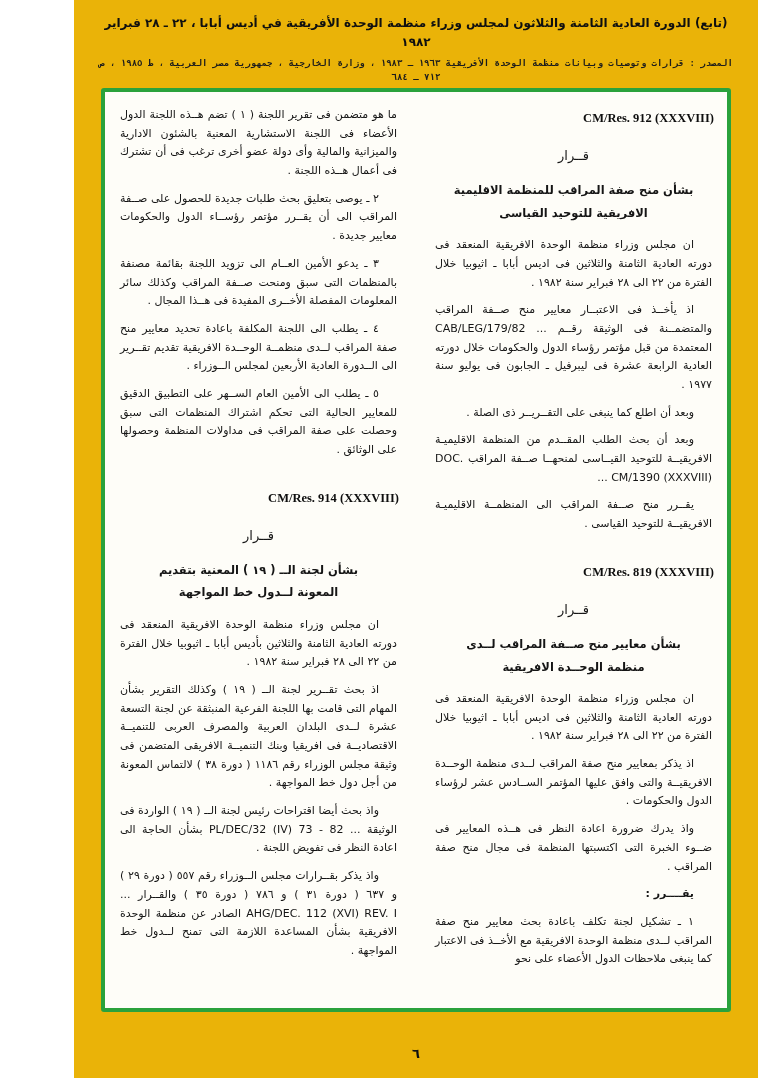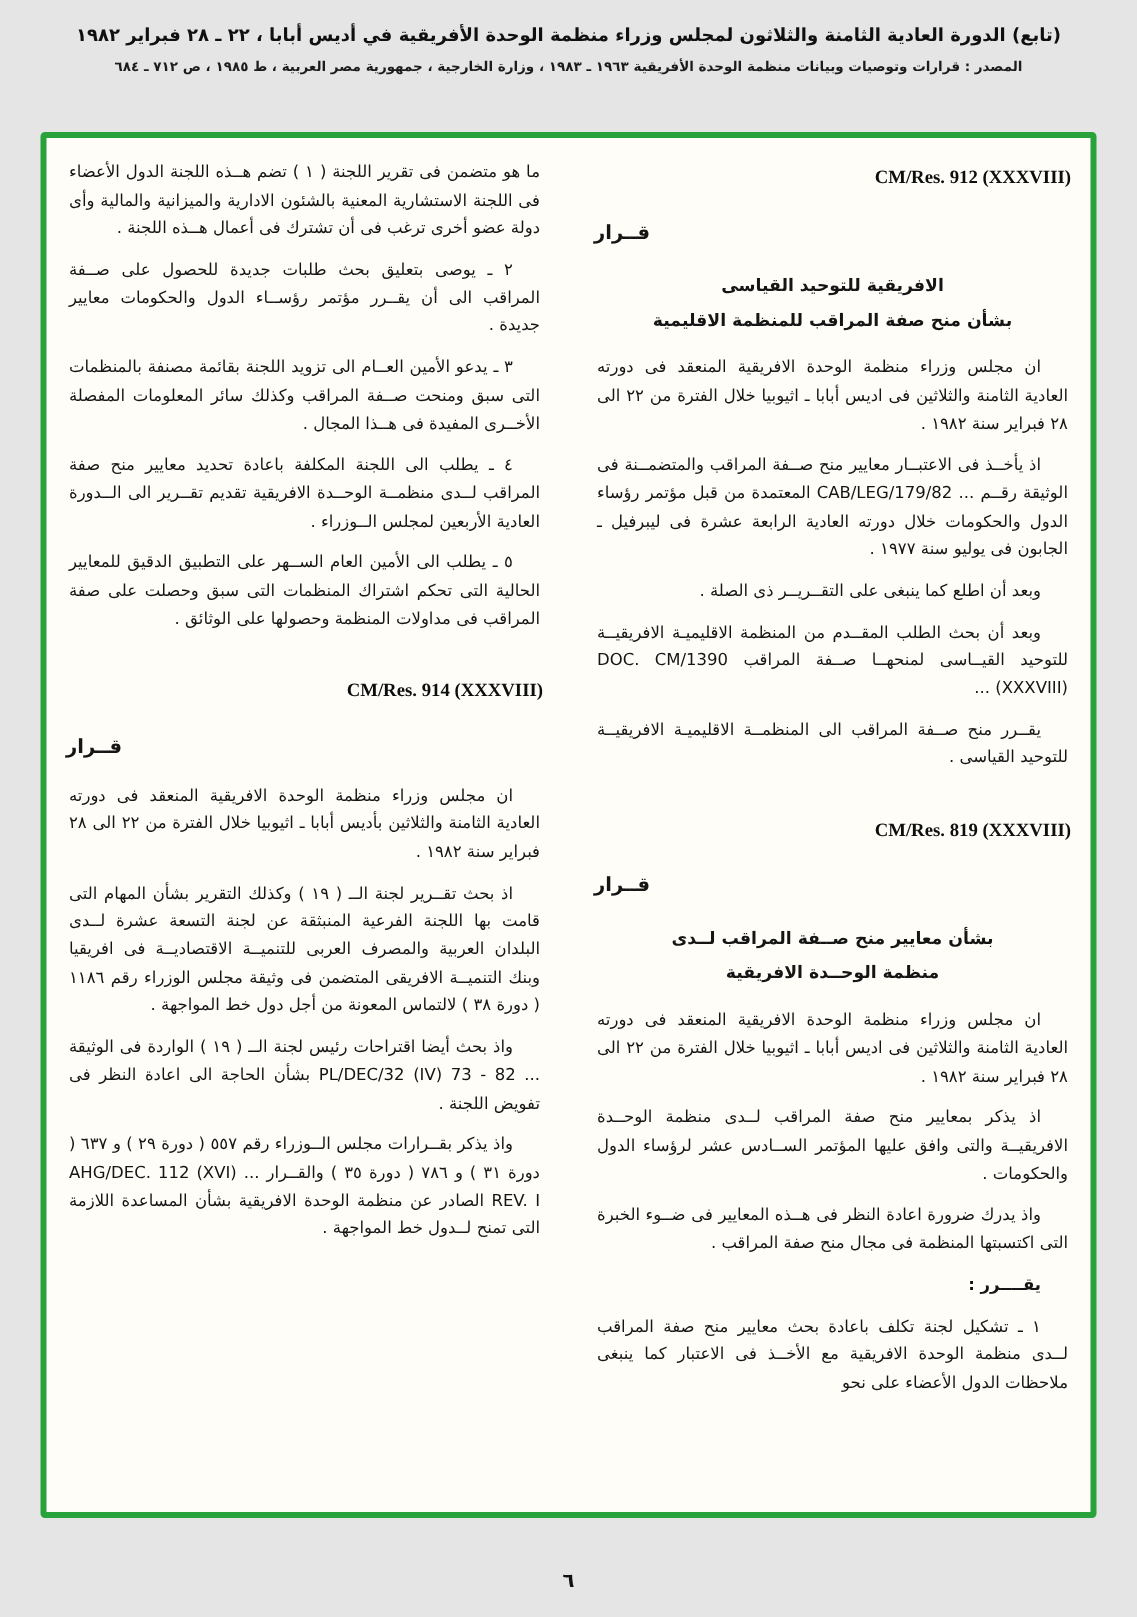--- a/index.html
+++ b/index.html
@@ -5,32 +5,32 @@
   * { box-sizing: border-box; }
   html, body { margin: 0; padding: 0; }
   body {
     width: 758px; height: 1078px;
     background: #ffffff;
     font-family: "DejaVu Sans", sans-serif;
     color: #141414;
   }
   .page {
     position: relative;
-    width: 758px; height: 1078px;
-    background: #e5e5e5;
+    width: 684px; height: 1078px;
+    background: #eab308;
     overflow: hidden;
   }
   .page-header {
     position: absolute;
     top: 14px; right: 22px; left: 22px;
     text-align: center;
     color: #101010;
   }
   .header-line1 { font-size: 12px; font-weight: bold; line-height: 1.6; }
-  .header-line2 { font-size: 9px; font-weight: bold; margin-top: 6px; line-height: 1.5; color: #1c1c1c; }
+  .header-line2 { font-size: 9px; font-weight: bold; margin-top: 6px; line-height: 1.5; color: #1c1c1c; font-family: Liberation Mono, monospace; }
   .frame {
     position: absolute;
     top: 88px; right: 27px; left: 27px;
     height: 924px;
     border: 4px solid #2aa23c;
     border-radius: 3px;
     background: #fefdf8;
     padding: 14px 13px;
     overflow: hidden;
   }
@@ -41,21 +41,21 @@
     text-align: justify;
     color: #151515;
   }
   .res-number {
     font-family: "Liberation Serif", serif;
     direction: ltr; text-align: right;
     font-weight: bold; font-size: 12.5px;
     margin: 2px 0 16px;
     color: #0e0e0e;
   }
-  .qarar { text-align: left; font-weight: bold; font-size: 13px; margin: 0 0 12px; }
+  .qarar { text-align: center; font-weight: normal; font-size: 13px; margin: 0 0 12px; }
   .res-title { text-align: center; font-weight: bold; font-size: 11.5px; line-height: 1.95; margin: 0 0 12px; }
   .para { margin: 0 2px 9px; text-indent: 18px; }
   .para.no-indent { text-indent: 0; }
   .para.decides { font-weight: bold; }
   .section-gap { margin-top: 28px; }
   .page-footer {
     position: absolute;
     bottom: 16px; left: 0; right: 0;
     text-align: center;
   }
@@ -71,22 +71,22 @@
     <div class="header-line2">المصدر : قرارات وتوصيات وبيانات منظمة الوحدة الأفريقية ١٩٦٣ ـ ١٩٨٣ ، وزارة الخارجية ، جمهورية مصر العربية ، ط ١٩٨٥ ، ص ٧١٢ ـ ٦٨٤</div>
   </header>
 
   <div class="frame">
     <div class="columns">
 
       <section class="column">
         <div class="res-number">CM/Res. 912 (XXXVIII)</div>
         <div class="qarar">قــرار</div>
         <div class="res-title">
+          <div>بشأن منح صفة المراقب للمنظمة الاقليمية</div>
           <div>الافريقية للتوحيد القياسى</div>
-          <div>بشأن منح صفة المراقب للمنظمة الاقليمية</div>
         </div>
         <p class="para">ان مجلس وزراء منظمة الوحدة الافريقية المنعقد فى دورته العادية الثامنة والثلاثين فى اديس أبابا ـ اثيوبيا خلال الفترة من ٢٢ الى ٢٨ فبراير سنة ١٩٨٢ .</p>
         <p class="para">اذ يأخــذ فى الاعتبــار معايير منح صــفة المراقب والمتضمــنة فى الوثيقة رقــم ... CAB/LEG/179/82 المعتمدة من قبل مؤتمر رؤساء الدول والحكومات خلال دورته العادية الرابعة عشرة فى ليبرفيل ـ الجابون فى يوليو سنة ١٩٧٧ .</p>
         <p class="para">وبعد أن اطلع كما ينبغى على التقــريــر ذى الصلة .</p>
         <p class="para">وبعد أن بحث الطلب المقــدم من المنظمة الاقليميـة الافريقيــة للتوحيد القيــاسى لمنحهــا صــفة المراقب DOC. CM/1390 (XXXVIII) ...</p>
         <p class="para">يقــرر منح صــفة المراقب الى المنظمــة الاقليميـة الافريقيــة للتوحيد القياسى .</p>
 
         <div class="res-number section-gap">CM/Res. 819 (XXXVIII)</div>
         <div class="qarar">قــرار</div>
         <div class="res-title">
@@ -102,20 +102,24 @@
 
       <section class="column">
         <p class="para no-indent">ما هو متضمن فى تقرير اللجنة ( ١ ) تضم هــذه اللجنة الدول الأعضاء فى اللجنة الاستشارية المعنية بالشئون الادارية والميزانية والمالية وأى دولة عضو أخرى ترغب فى أن تشترك فى أعمال هــذه اللجنة .</p>
         <p class="para">٢ ـ يوصى بتعليق بحث طلبات جديدة للحصول على صــفة المراقب الى أن يقــرر مؤتمر رؤســاء الدول والحكومات معايير جديدة .</p>
         <p class="para">٣ ـ يدعو الأمين العــام الى تزويد اللجنة بقائمة مصنفة بالمنظمات التى سبق ومنحت صــفة المراقب وكذلك سائر المعلومات المفصلة الأخــرى المفيدة فى هــذا المجال .</p>
         <p class="para">٤ ـ يطلب الى اللجنة المكلفة باعادة تحديد معايير منح صفة المراقب لــدى منظمــة الوحــدة الافريقية تقديم تقــرير الى الــدورة العادية الأربعين لمجلس الــوزراء .</p>
         <p class="para">٥ ـ يطلب الى الأمين العام الســهر على التطبيق الدقيق للمعايير الحالية التى تحكم اشتراك المنظمات التى سبق وحصلت على صفة المراقب فى مداولات المنظمة وحصولها على الوثائق .</p>
 
         <div class="res-number section-gap">CM/Res. 914 (XXXVIII)</div>
         <div class="qarar">قــرار</div>
+        <div class="res-title">
+          <div>بشأن لجنة الــ ( ١٩ ) المعنية بتقديم</div>
+          <div>المعونة لــدول خط المواجهة</div>
+        </div>
         <p class="para">ان مجلس وزراء منظمة الوحدة الافريقية المنعقد فى دورته العادية الثامنة والثلاثين بأديس أبابا ـ اثيوبيا خلال الفترة من ٢٢ الى ٢٨ فبراير سنة ١٩٨٢ .</p>
         <p class="para">اذ بحث تقــرير لجنة الــ ( ١٩ ) وكذلك التقرير بشأن المهام التى قامت بها اللجنة الفرعية المنبثقة عن لجنة التسعة عشرة لــدى البلدان العربية والمصرف العربى للتنميــة الاقتصاديــة فى افريقيا وبنك التنميــة الافريقى المتضمن فى وثيقة مجلس الوزراء رقم ١١٨٦ ( دورة ٣٨ ) لالتماس المعونة من أجل دول خط المواجهة .</p>
         <p class="para">واذ بحث أيضا اقتراحات رئيس لجنة الــ ( ١٩ ) الواردة فى الوثيقة ... PL/DEC/32 (IV) 73 - 82 بشأن الحاجة الى اعادة النظر فى تفويض اللجنة .</p>
         <p class="para">واذ يذكر بقــرارات مجلس الــوزراء رقم ٥٥٧ ( دورة ٢٩ ) و ٦٣٧ ( دورة ٣١ ) و ٧٨٦ ( دورة ٣٥ ) والقــرار ... AHG/DEC. 112 (XVI) REV. I الصادر عن منظمة الوحدة الافريقية بشأن المساعدة اللازمة التى تمنح لــدول خط المواجهة .</p>
       </section>
 
     </div>
   </div>
 
   <footer class="page-footer">

